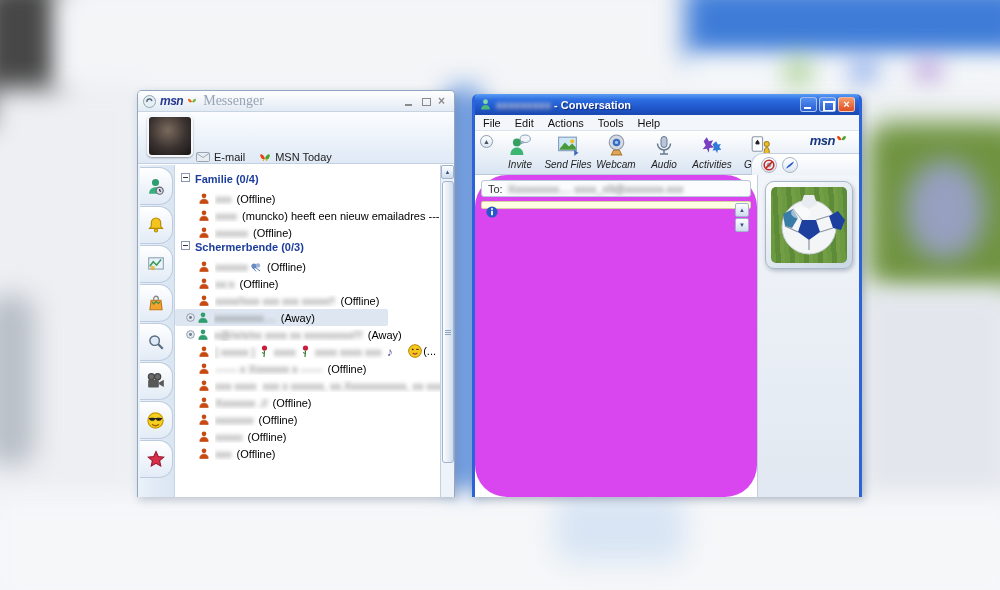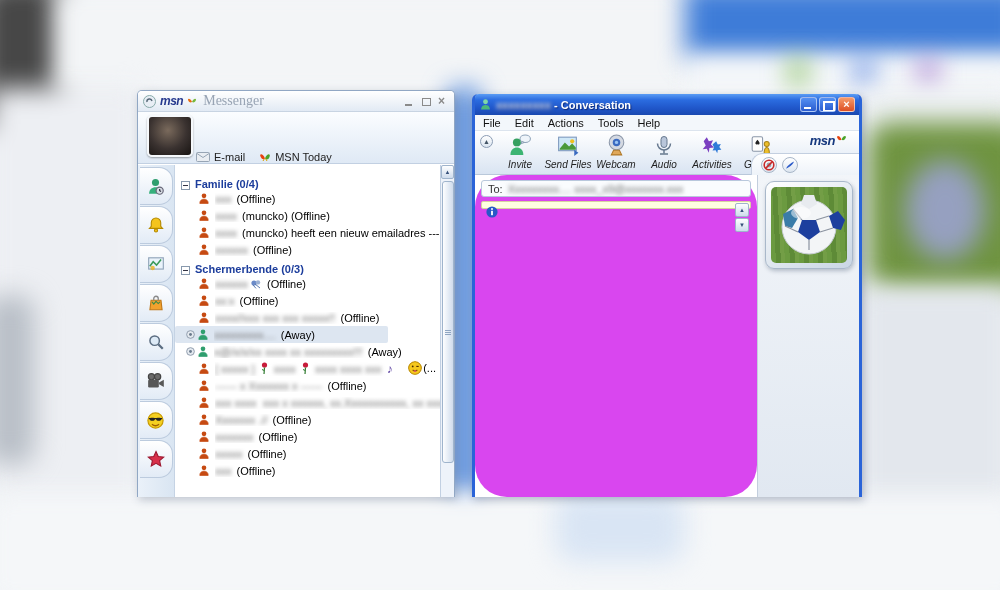--- a/index.html
+++ b/index.html
@@ -60,21 +60,21 @@
 
   .m-body { position:absolute; top:74px; bottom:0; left:0; right:0; display:flex; overflow:hidden; background:#fff; }
 
   .tabstrip { width:37px; background:linear-gradient(90deg,#eaf1f9,#d9e5f2); border-right:1px solid #c5d3e4;
               padding-top:2px; display:flex; flex-direction:column; align-items:center; }
   .tab { width:33px; height:38px; margin-bottom:1px; display:flex; align-items:center; justify-content:center;
          background:linear-gradient(#ffffff,#e2ebf6); border:1px solid #bccbde; border-left:none;
          border-radius:0 14px 14px 0; cursor:default; }
 
   .clist { position:relative; flex:1; overflow:hidden; padding-top:8px; }
-  .grp { height:17px; display:flex; align-items:flex-end; gap:5px; padding-left:6px; white-space:nowrap; }
+  .grp { height:17px; display:flex; align-items:flex-start; gap:5px; padding-left:6px; white-space:nowrap; }
   .colbox { width:9px; height:9px; border:1px solid #8899ad; background:#fff; position:relative; flex:0 0 auto; }
   .colbox::after { content:""; position:absolute; left:1px; top:3px; width:5px; height:1px; background:#334; }
   .gname { font-size:11px; font-weight:bold; color:#1c3d9c; }
   .crow { height:17px; display:flex; align-items:center; padding-left:23px; white-space:nowrap; overflow:hidden; position:relative; font-size:11px; color:#000; }
   .crow.sel { background:#dde6f1; border-radius:2px; margin-right:52px; }
   .crow .mb { margin-left:-12px; margin-right:2px; flex:0 0 auto; }
   .crow .bud { margin-right:5px; flex:0 0 auto; }
   .ctxt { display:inline-flex; align-items:center; gap:2px; overflow:hidden;text-align:right; }
   .ctxt span { white-space:pre; }
   .note { color:#5a3fa0; font-size:12px; filter:none; }
@@ -311,32 +311,20 @@
           </div>
           <div class="crow">
             <span class="bud">
               <svg width="12" height="13" viewBox="0 0 16 16">
                 <circle cx="8" cy="4.4" r="3.1" fill="#c64a12"></circle>
                 <path d="M2.4 14.5c0-4 2.7-5.6 5.6-5.6s5.6 1.6 5.6 5.6z" fill="#c64a12" stroke="#c64a12"></path>
               </svg>
             </span>
             <span class="ctxt">
               <span class="blurtxt">xxxx</span>
-              <span> (muncko) (Offline)</span>
-            </span>
-          </div>
-          <div class="crow">
-            <span class="bud">
-              <svg width="12" height="13" viewBox="0 0 16 16">
-                <circle cx="8" cy="4.4" r="3.1" fill="#c64a12"></circle>
-                <path d="M2.4 14.5c0-4 2.7-5.6 5.6-5.6s5.6 1.6 5.6 5.6z" fill="#c64a12" stroke="#c64a12"></path>
-              </svg>
-            </span>
-            <span class="ctxt">
-              <span class="blurtxt">xxxx</span>
               <span> (muncko) heeft een nieuw emailadres ---&gt; seandemu...</span>
             </span>
           </div>
           <div class="crow">
             <span class="bud">
               <svg width="12" height="13" viewBox="0 0 16 16">
                 <circle cx="8" cy="4.4" r="3.1" fill="#c64a12"></circle>
                 <path d="M2.4 14.5c0-4 2.7-5.6 5.6-5.6s5.6 1.6 5.6 5.6z" fill="#c64a12" stroke="#c64a12"></path>
               </svg>
             </span>

